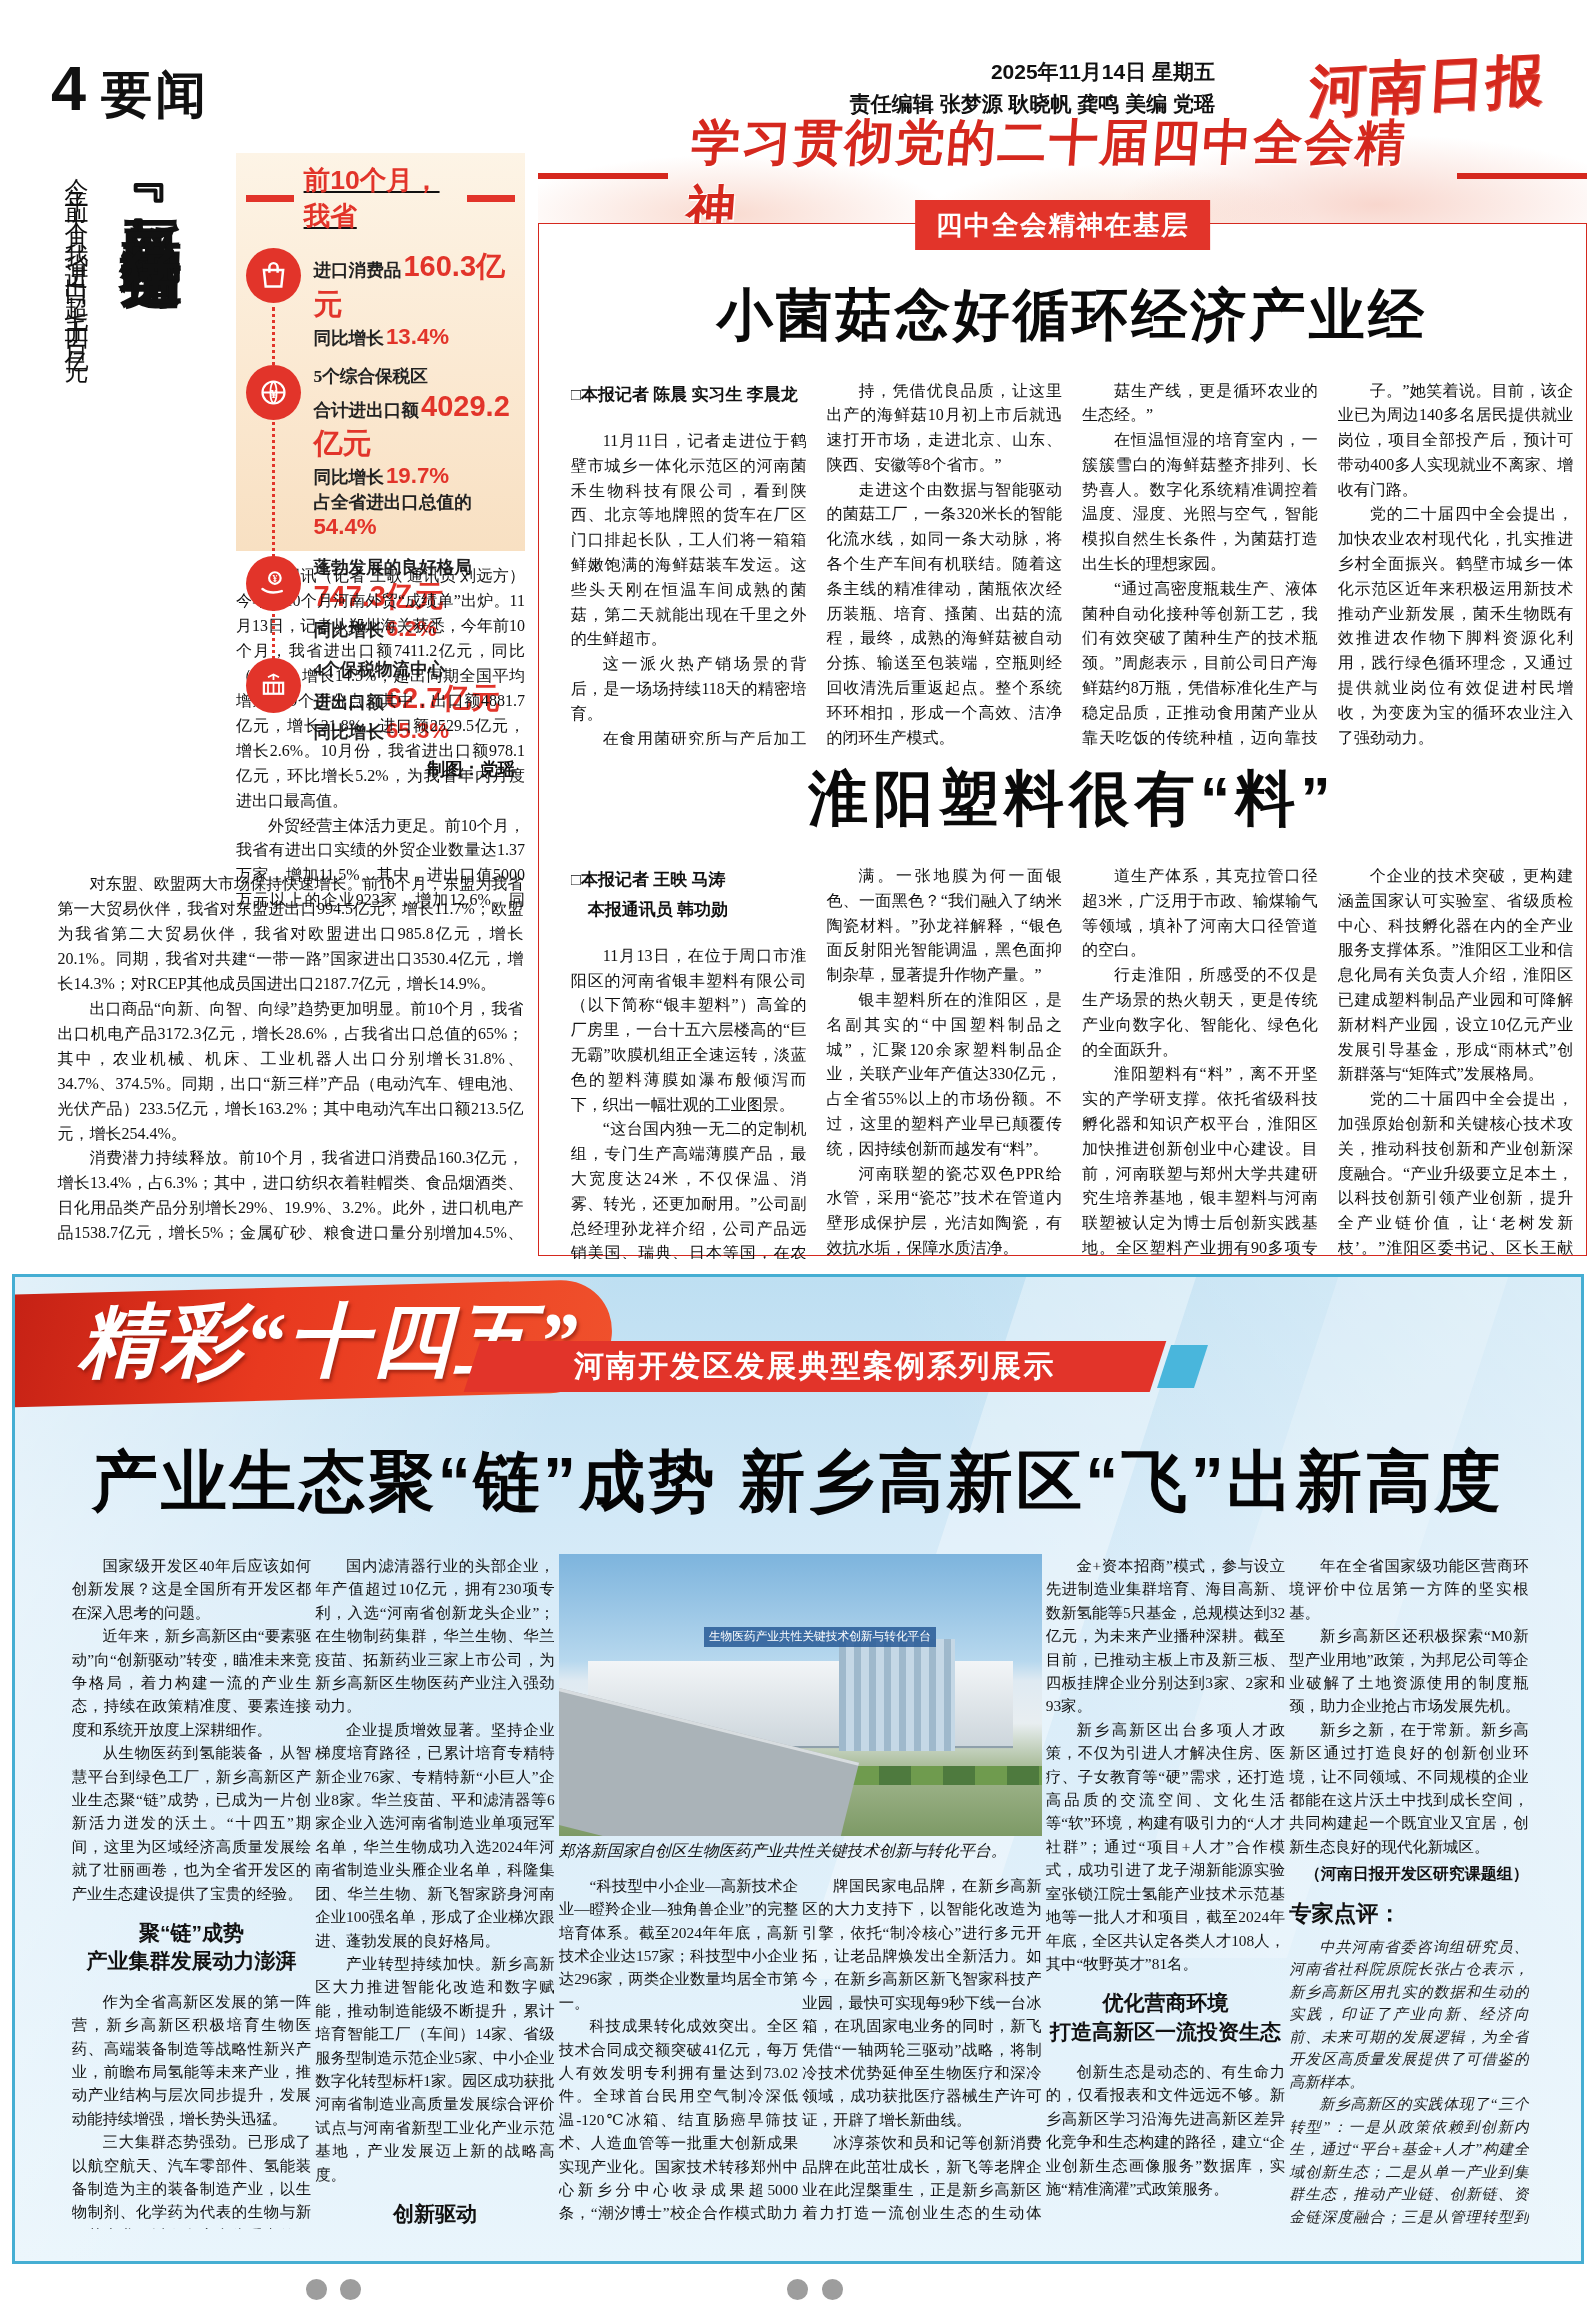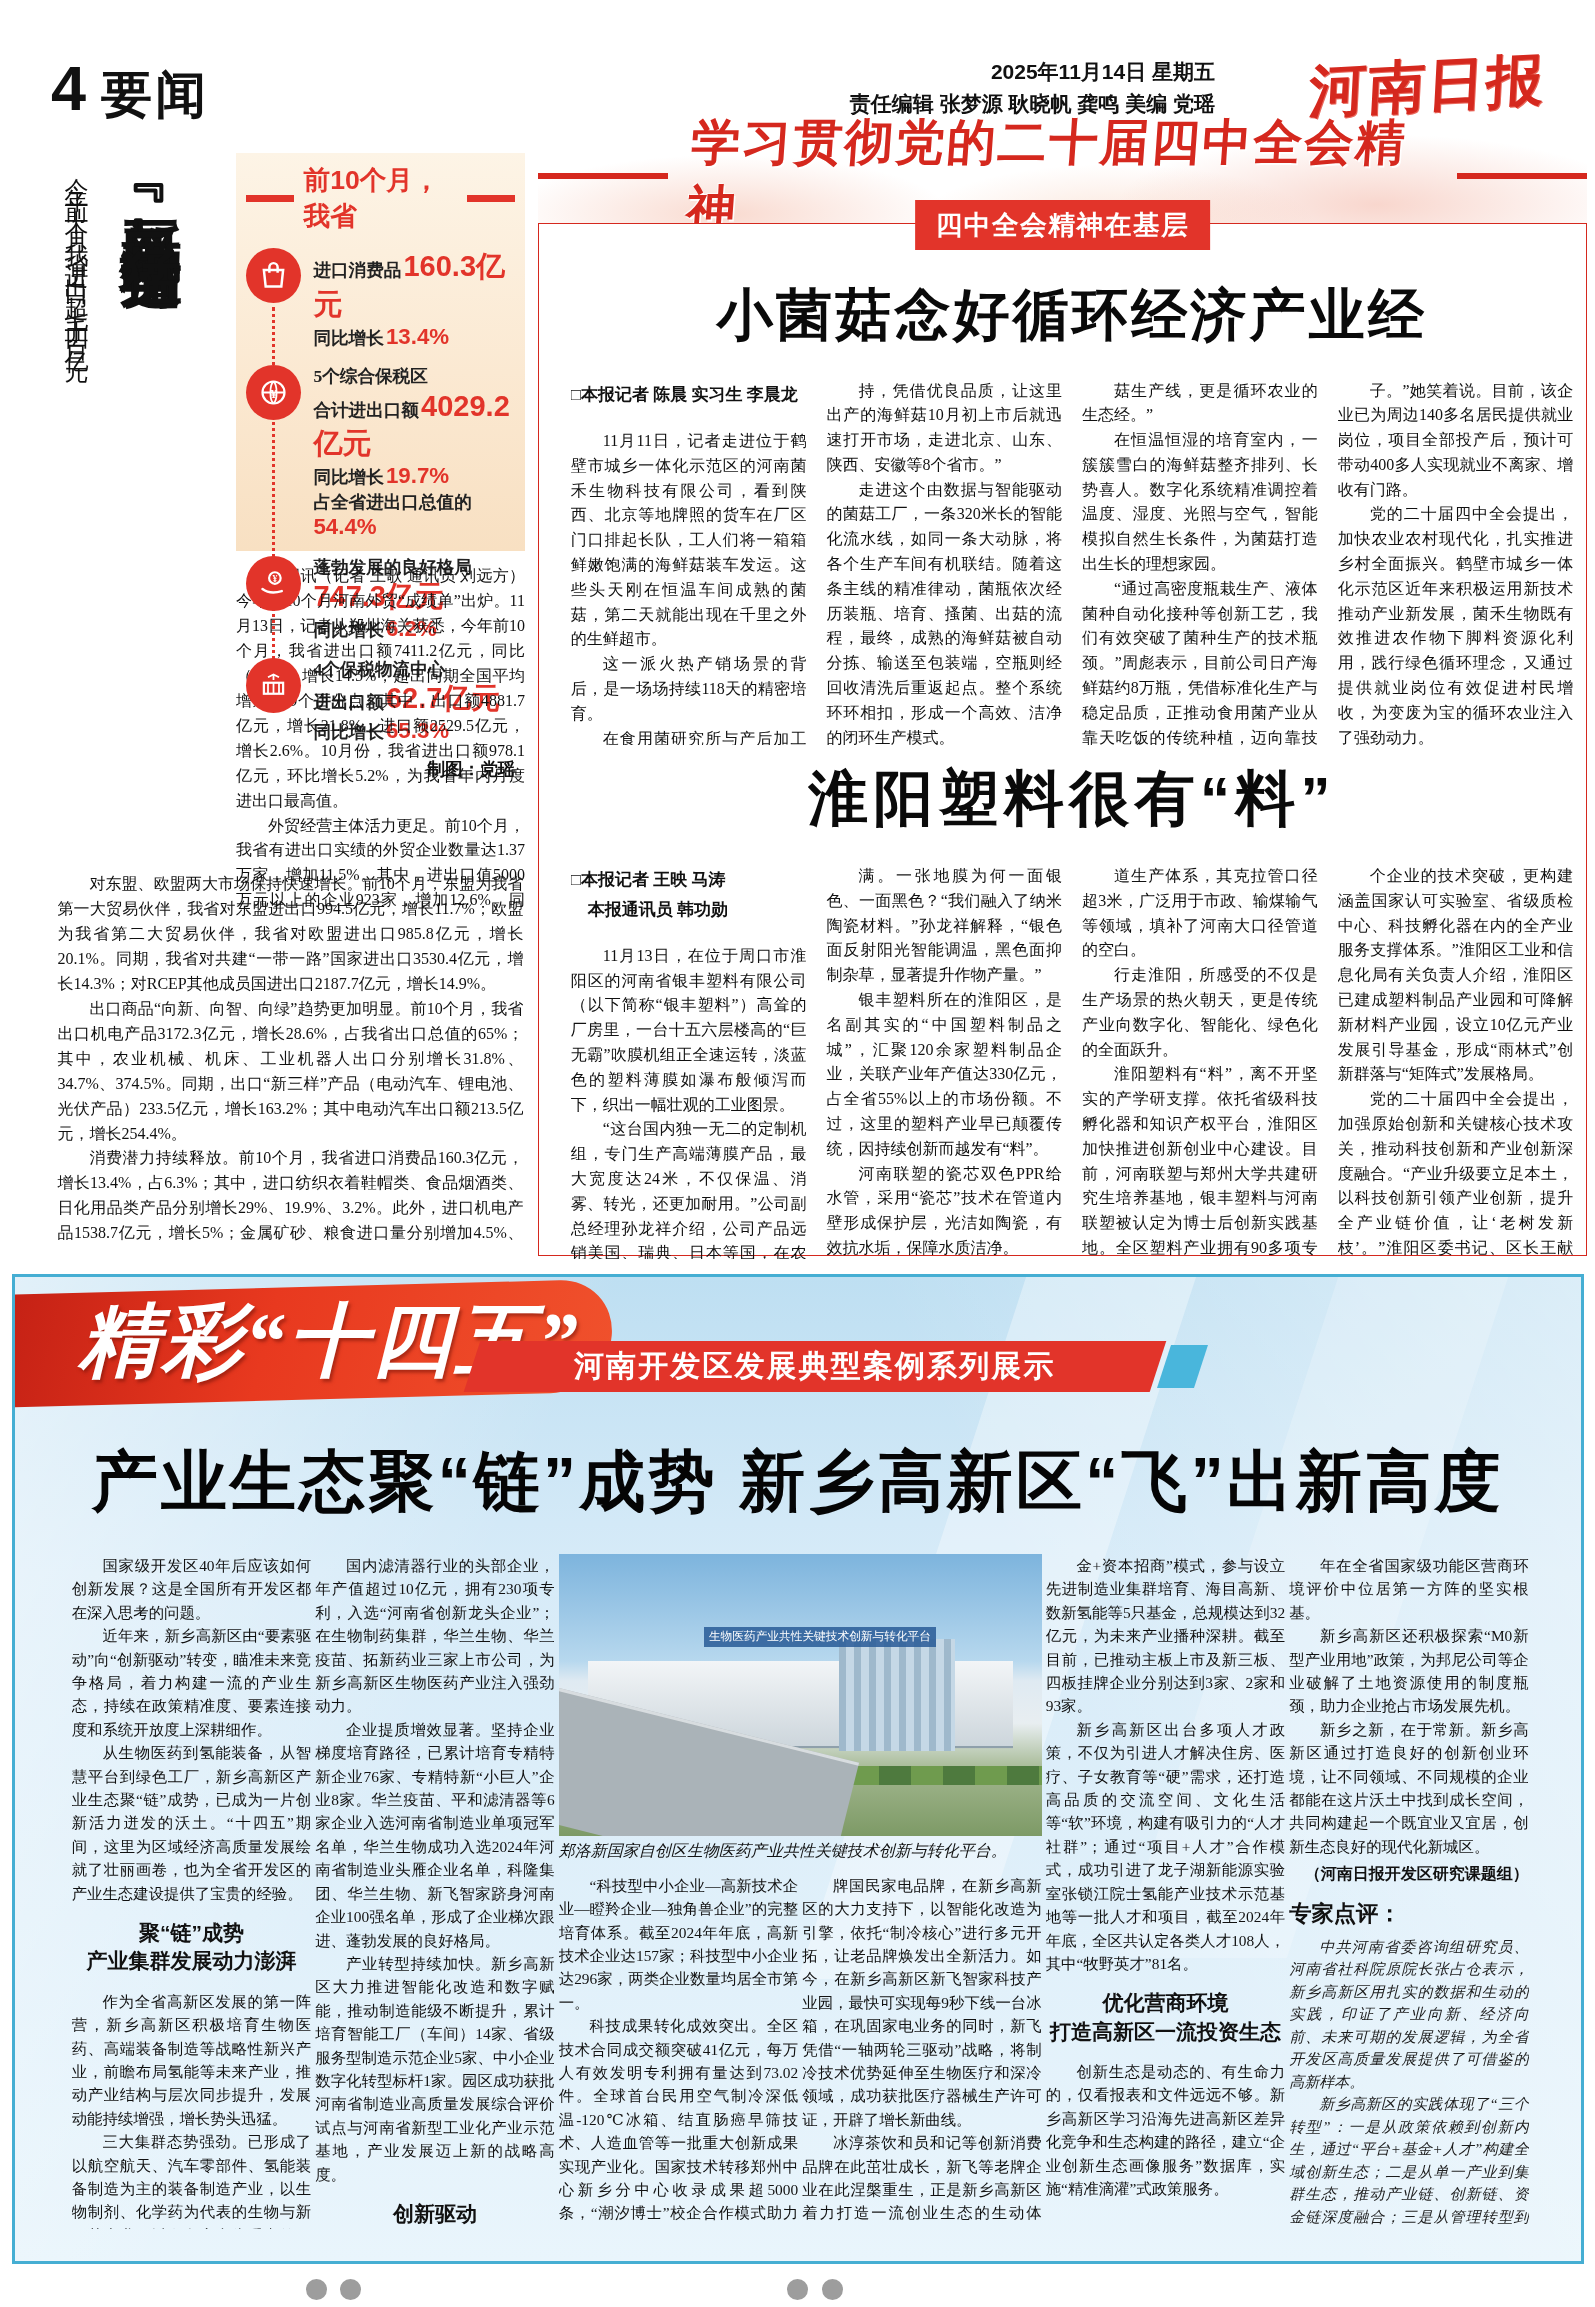--- a/index.html
+++ b/index.html
@@ -18,21 +18,21 @@
   .ph-masthead{position:absolute;right:0;bottom:0;font-size:57px;font-weight:900;color:#d5281e;
     transform:rotate(-3deg) skewX(-6deg);letter-spacing:2.1px;text-shadow:1.1px 1.1px 0 #e9685c;}
   
   #art-trade{position:absolute;left:51px;top:153px;width:474px;height:1104px;}
   .kicker-vert{position:absolute;left:9.6px;top:6.4px;height:580px;writing-mode:vertical-rl;
     font-size:24px;letter-spacing:0.45em;font-weight:500;}
   .vhead{position:absolute;left:68px;top:11.7px;height:691px;writing-mode:vertical-rl;
     font-size:62px;font-weight:900;letter-spacing:0.06em;line-height:1.05;}
   .statsbox{position:absolute;left:185px;top:0;width:289px;height:398px;
     background:linear-gradient(180deg,#fdf4e6 0%,#fbe9d2 55%,#f8e0c2 100%);padding:7.4px 9.6px;box-sizing:border-box;}
-  .stats-title{display:flex;align-items:center;justify-content:center;gap:10px;margin-top:2.1px;}
+  .stats-title{display:flex;align-items:center;justify-content:center;gap:10px;margin-top:2.1px;text-decoration:underline;}
   .stats-title .bar{width:59px;height:7px;background:#e2342a;}
   .stats-title .t{color:#e2342a;font-size:26.6px;font-weight:900;}
   .stats-rows{position:relative;margin-top:14px;}
   .stats-dotline{position:absolute;left:26.6px;top:59px;bottom:37px;border-left:3.7px dotted #e2342a;}
   .srow{position:relative;display:flex;gap:12.8px;margin-bottom:14px;}
   .sicon{flex:0 0 55px;width:55px;height:55px;border-radius:50%;background:#e2342a;
     display:flex;align-items:center;justify-content:center;z-index:2;}
   .stext{flex:1;line-height:1.28;}
   .slabel{font-size:17.6px;font-weight:bold;color:#222;}
   .sval{font-size:29px;font-weight:900;color:#e2342a;font-family:"Liberation Sans",sans-serif;}

